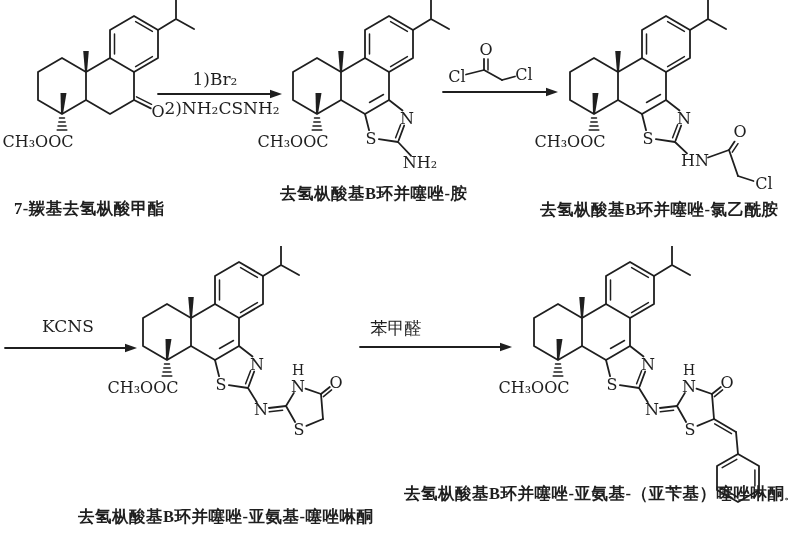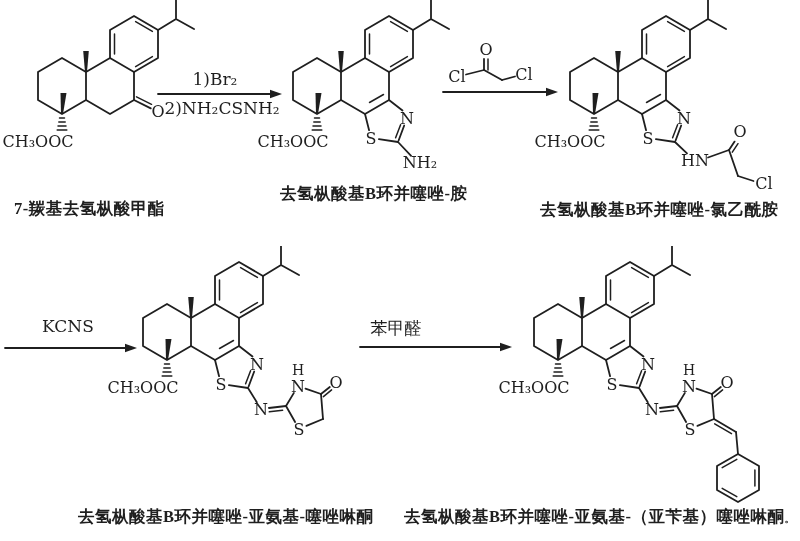--- a/index.html
+++ b/index.html
@@ -177,13 +177,13 @@
     <line class="thin" x1="218.7" y1="177.9" x2="235.5" y2="187.7"></line>
     <line class="bond" x1="240" y1="186" x2="242" y2="208"></line>
     <path class="bond" d="M242,208 L263,220 L263,244 L242,256 L221,244 L221,220 Z"></path>
     <line class="thin" x1="258.9" y1="224" x2="258.9" y2="240"></line>
     <line class="thin" x1="240.8" y1="250.7" x2="226.2" y2="242.3"></line>
     <line class="thin" x1="226.2" y1="221.7" x2="240.8" y2="213.3"></line>
   </g>
 </svg>
 
 <div class="cname" style="left:78px;top:506px">去氢枞酸基B环并噻唑-亚氨基-噻唑啉酮</div>
-<div class="cname" style="left:404px;top:506px"><span>去氢枞酸基B环并噻唑-亚氨基-（亚苄基）噻唑啉酮</span><span class="dot">。</span></div>
+<div class="cname" style="left:404px;top:483px"><span>去氢枞酸基B环并噻唑-亚氨基-（亚苄基）噻唑啉酮</span><span class="dot">。</span></div>
 
 </body></html>

